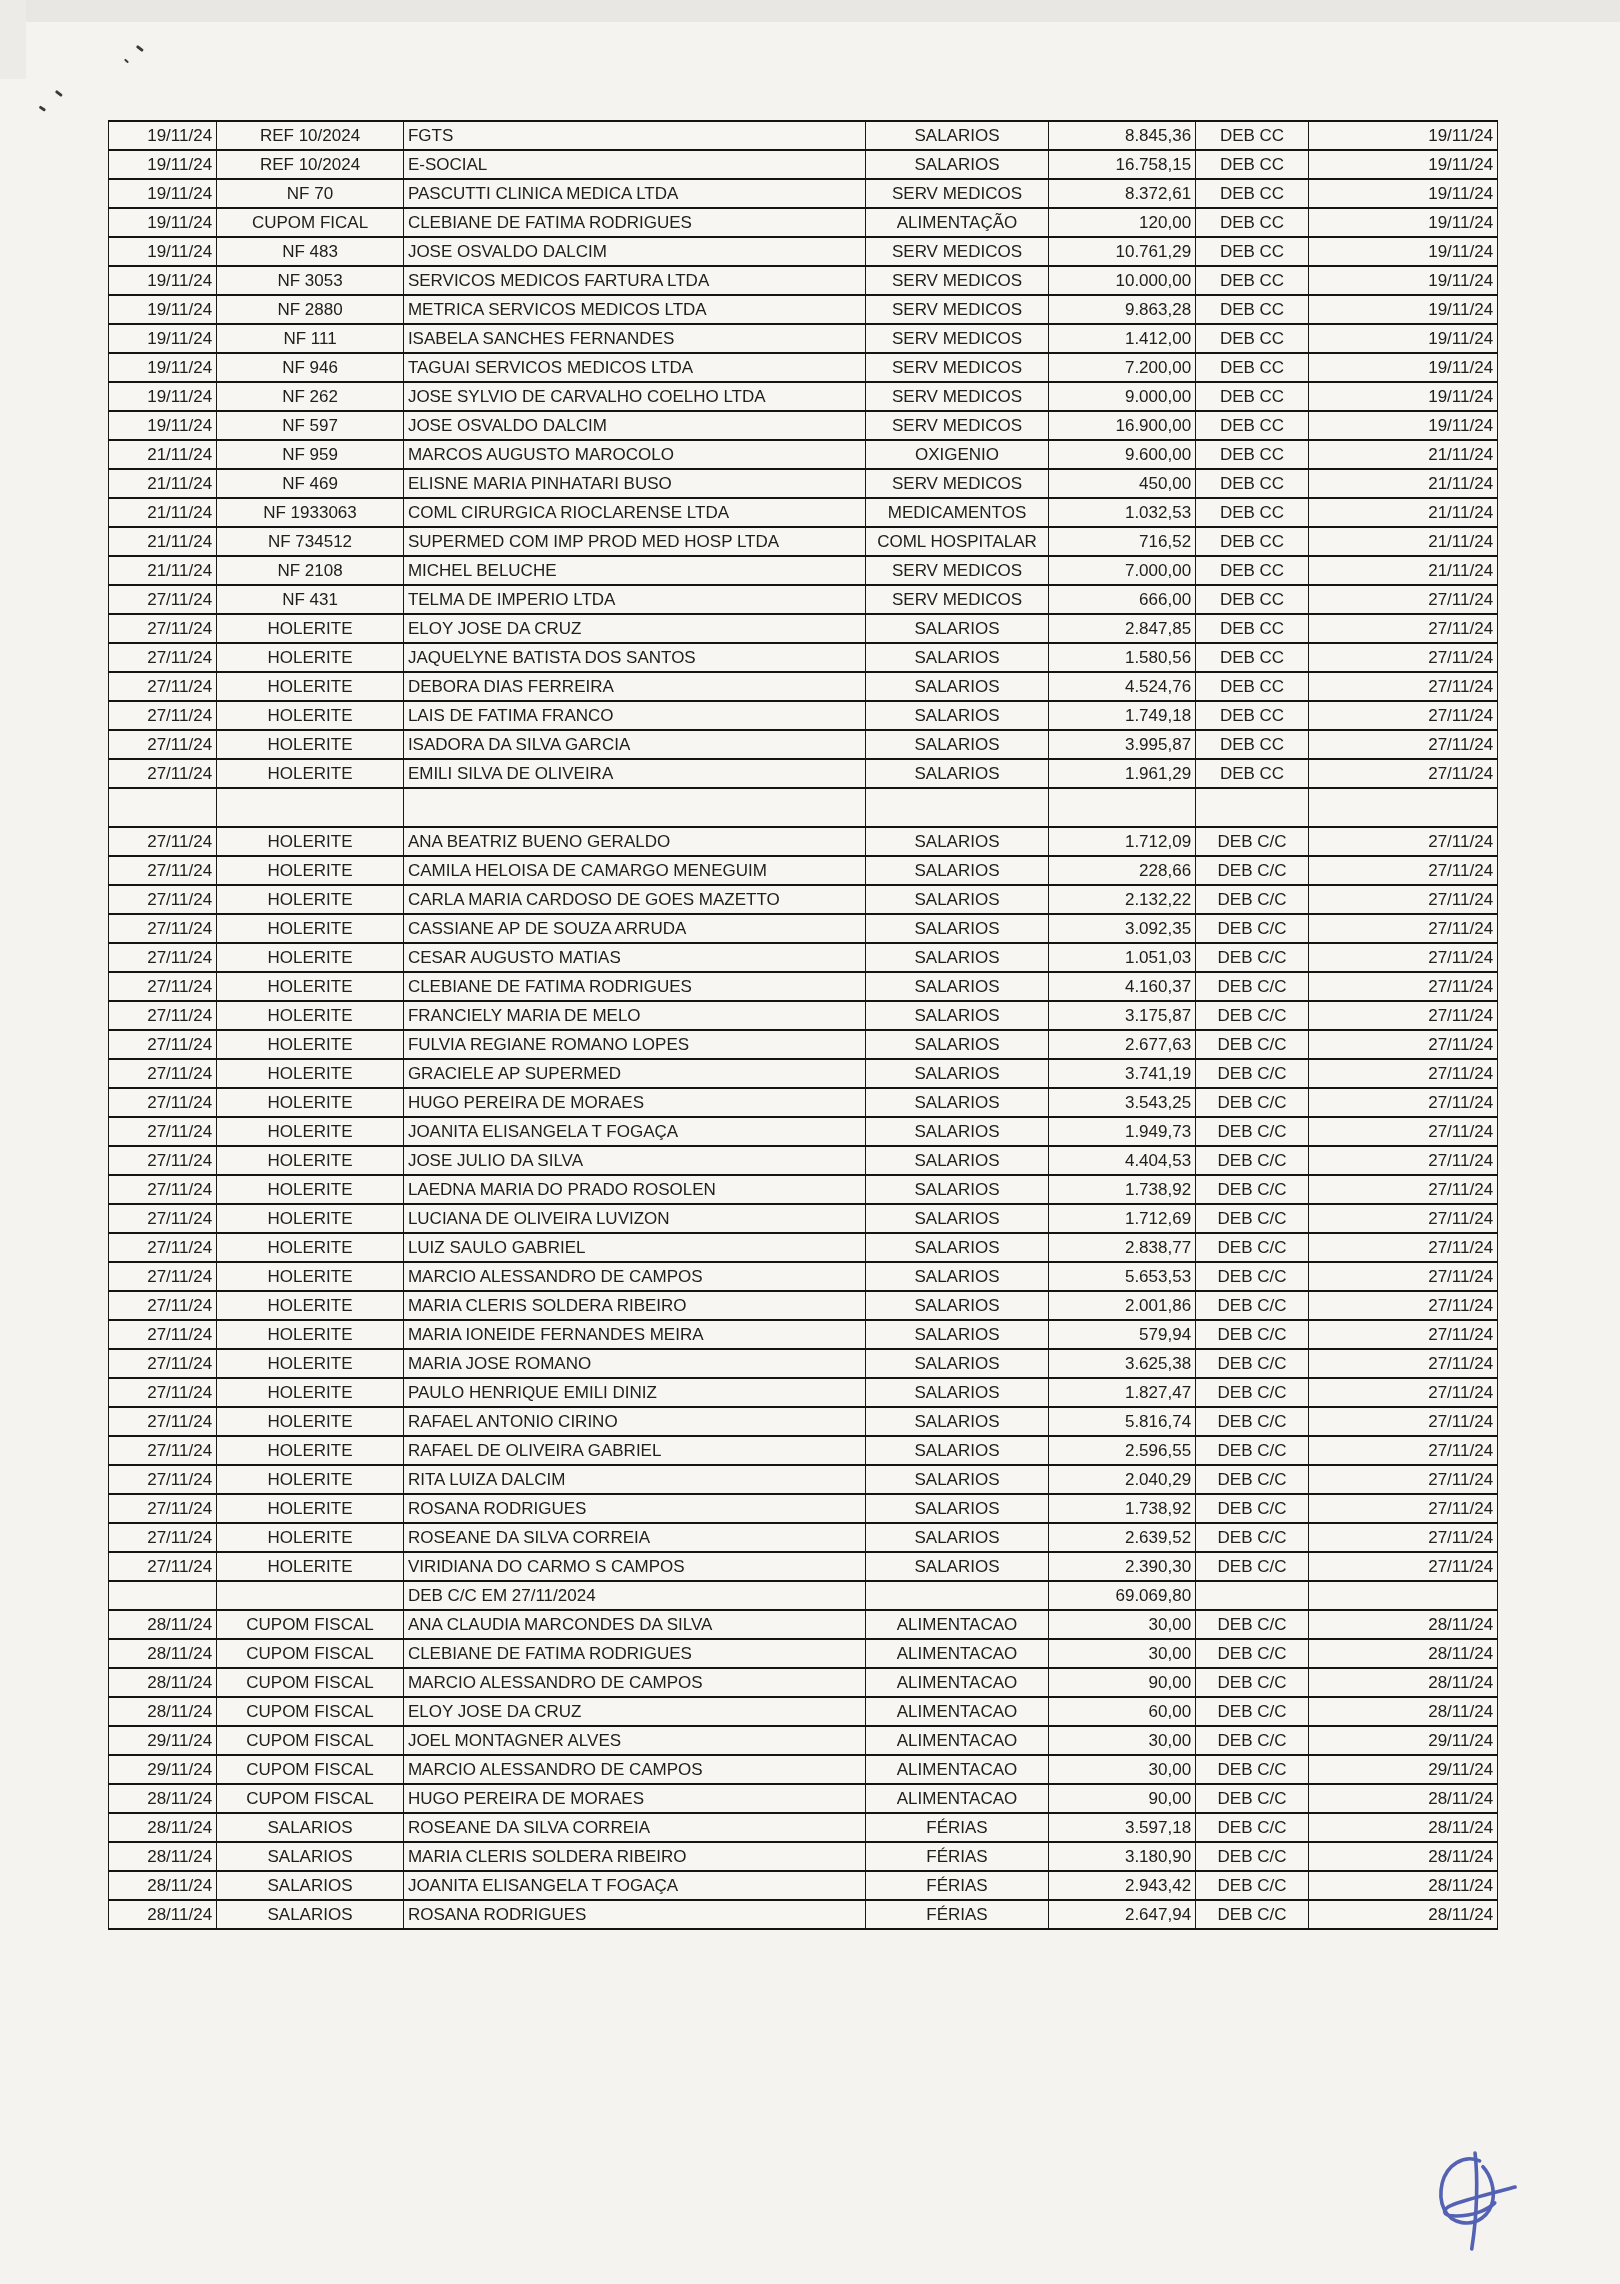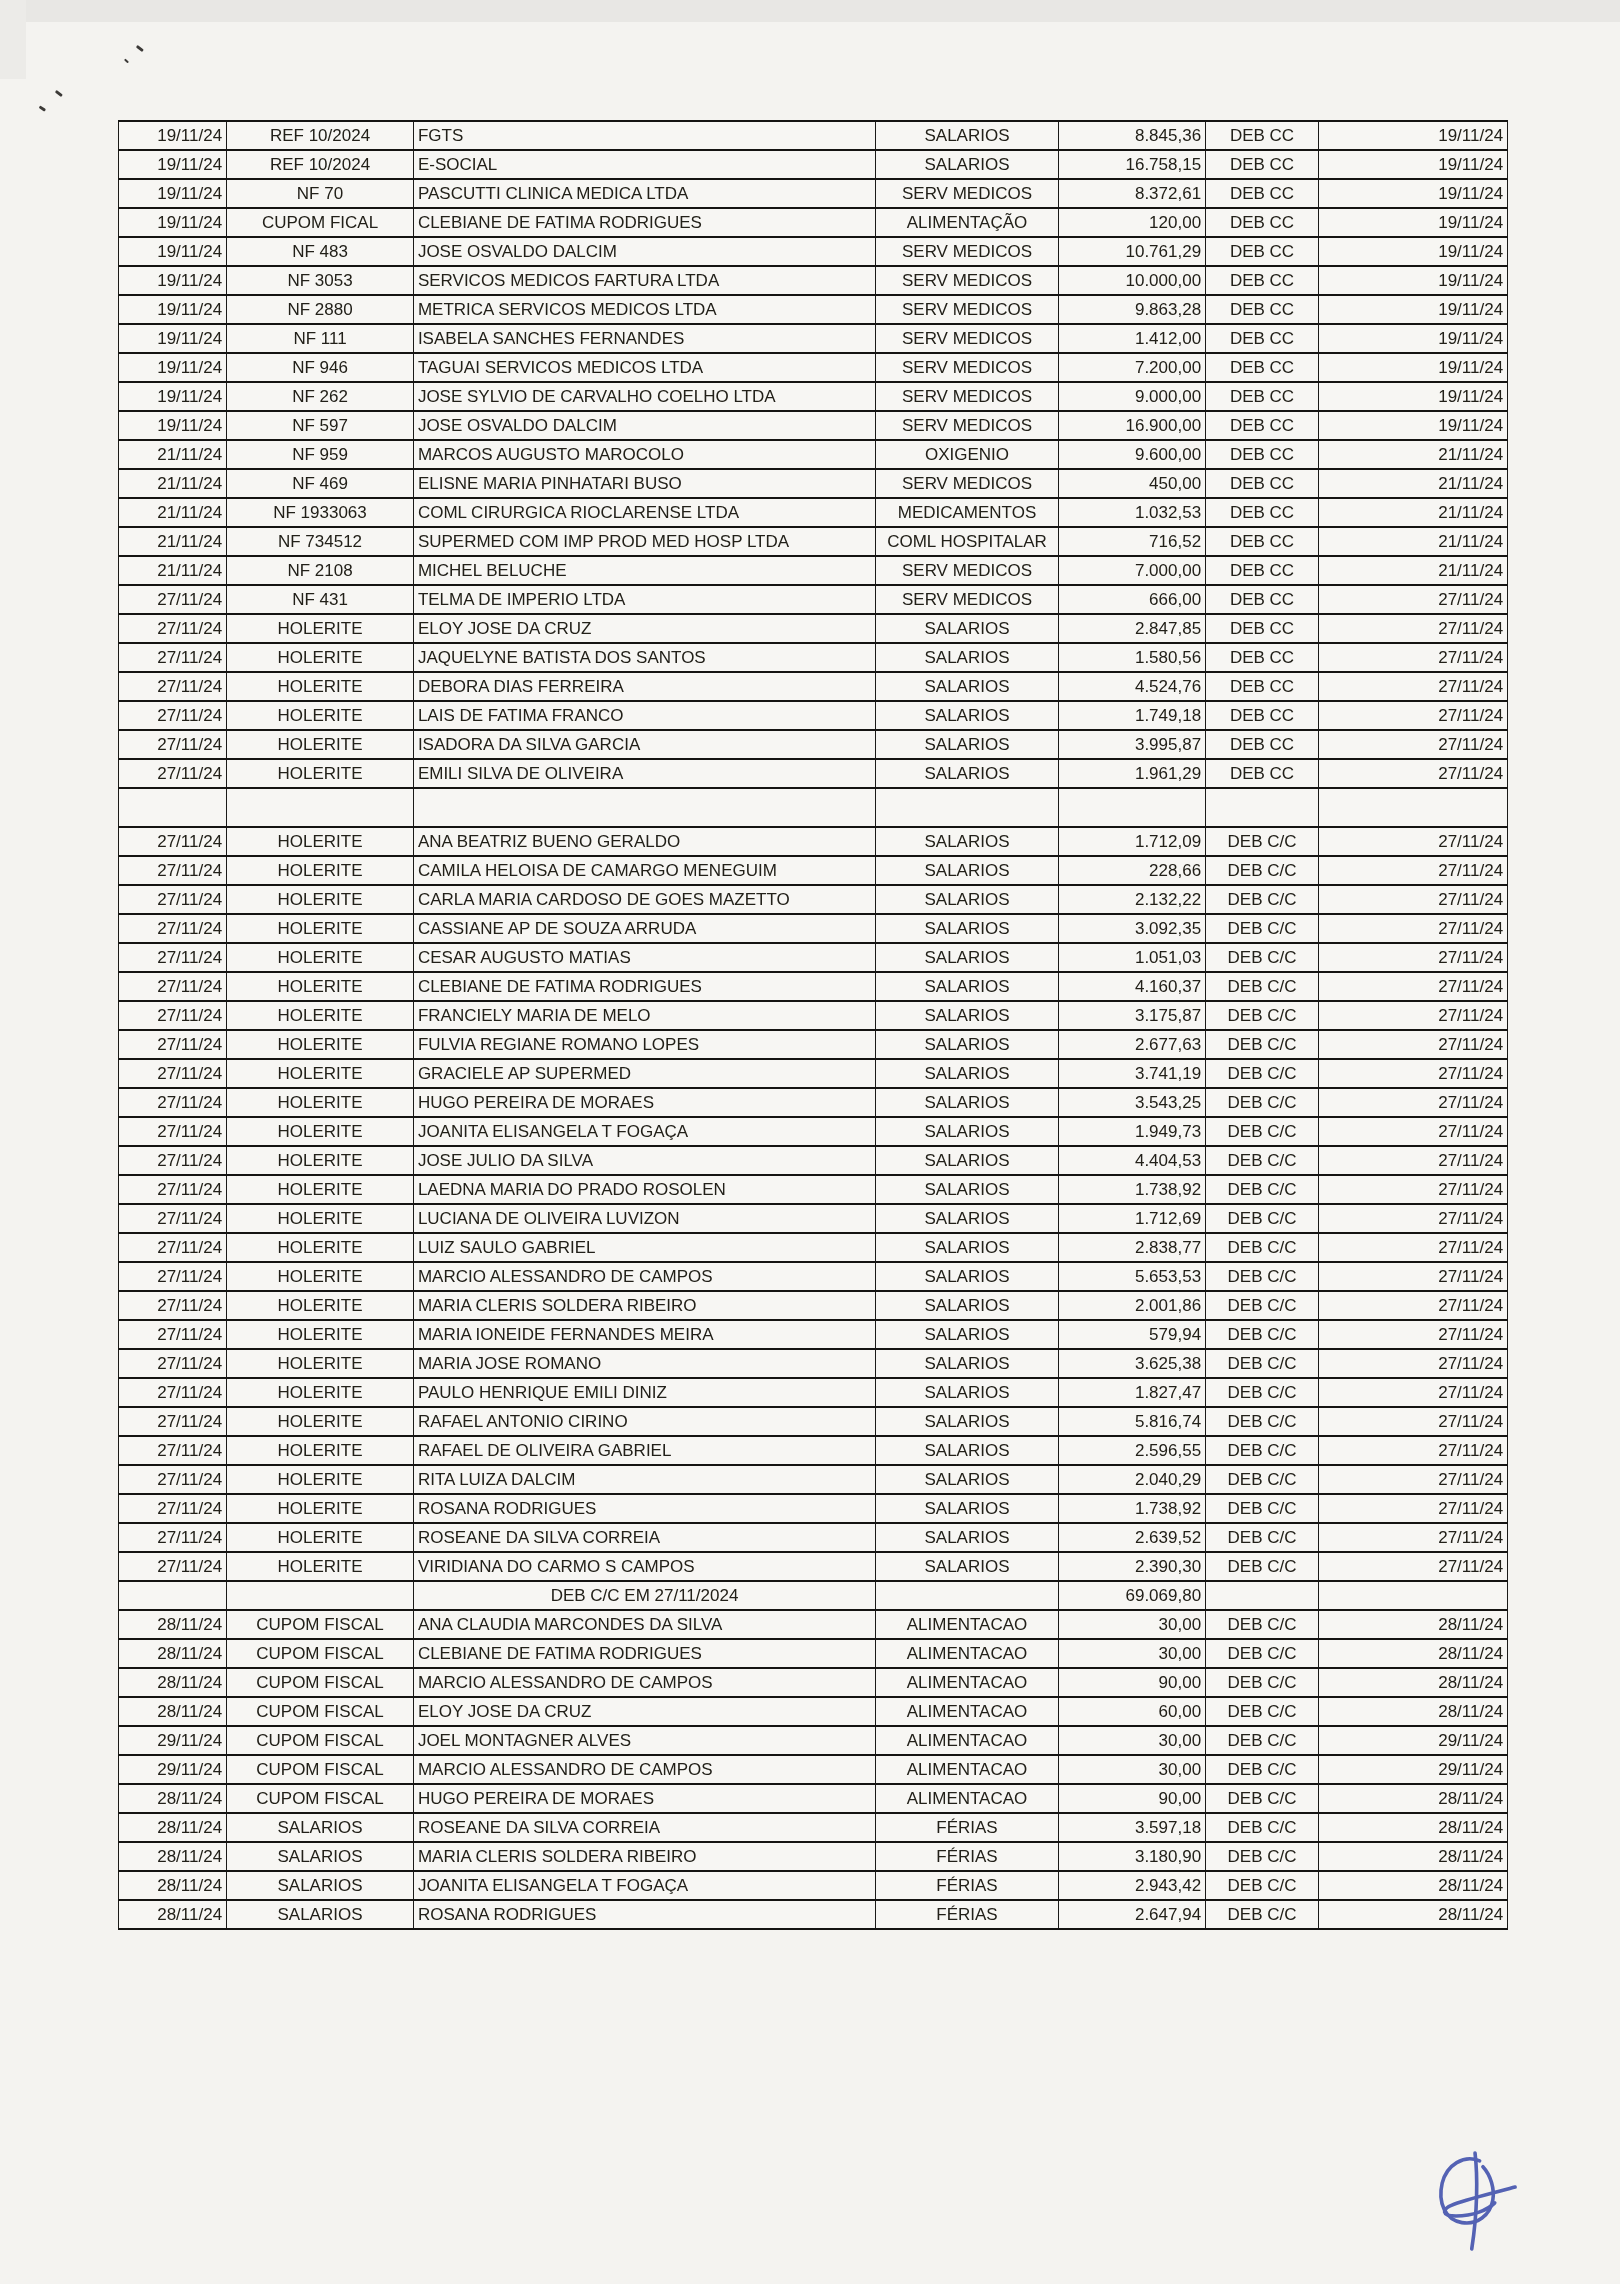--- a/index.html
+++ b/index.html
@@ -19,21 +19,21 @@
   }
   .speck{
     position:absolute;background:#3c3a38;border-radius:1.3px;
   }
   #speck1{left:136px;top:47px;width:7.9px;height:2.6px;transform:rotate(38deg);}
   #speck2{left:124px;top:60px;width:5.2px;height:2px;transform:rotate(42deg);}
   #speck3{left:55px;top:92px;width:7.9px;height:2.6px;transform:rotate(38deg);}
   #speck4{left:39px;top:107px;width:6.5px;height:2.6px;transform:rotate(34deg);}
 
   table.ledger{
-    position:absolute;left:118px;top:120px;width:1388px;
+    position:absolute;left:108px;top:120px;width:1388px;
     border-collapse:collapse;table-layout:fixed;
     background:#f7f6f3;
   }
   table.ledger td{
     border-left:1.3px solid #1b1a18;
     border-right:1.3px solid #1b1a18;
     border-top:2.6px solid #151412;
     border-bottom:2.6px solid #151412;
     height:27px;
     padding:0 3.9px;
@@ -45,21 +45,21 @@
     vertical-align:middle;
   }
   tr.empty td{height:37px;}
   .c-date  {text-align:right; padding-right:9.2px;}
   .c-ref   {text-align:center;}
   .c-name  {text-align:left;  padding-left:3.3px;}
   .c-cat   {text-align:center;}
   .c-val   {text-align:right; padding-right:3.3px;}
   .c-deb   {text-align:center;}
   .c-date2 {text-align:right; padding-right:5.2px;}
-  td.sum-label{text-align:center;padding-right:2.6px;}
+  td.sum-label{text-align:left;padding-right:2.6px;}
 
   .signature{
     position:absolute;left:1431px;top:2149px;width:92px;height:115px;
   }
 </style>
 </head>
 <body>
 
 <div class="scan-band"></div>
 <div class="scan-edge-left"></div>

